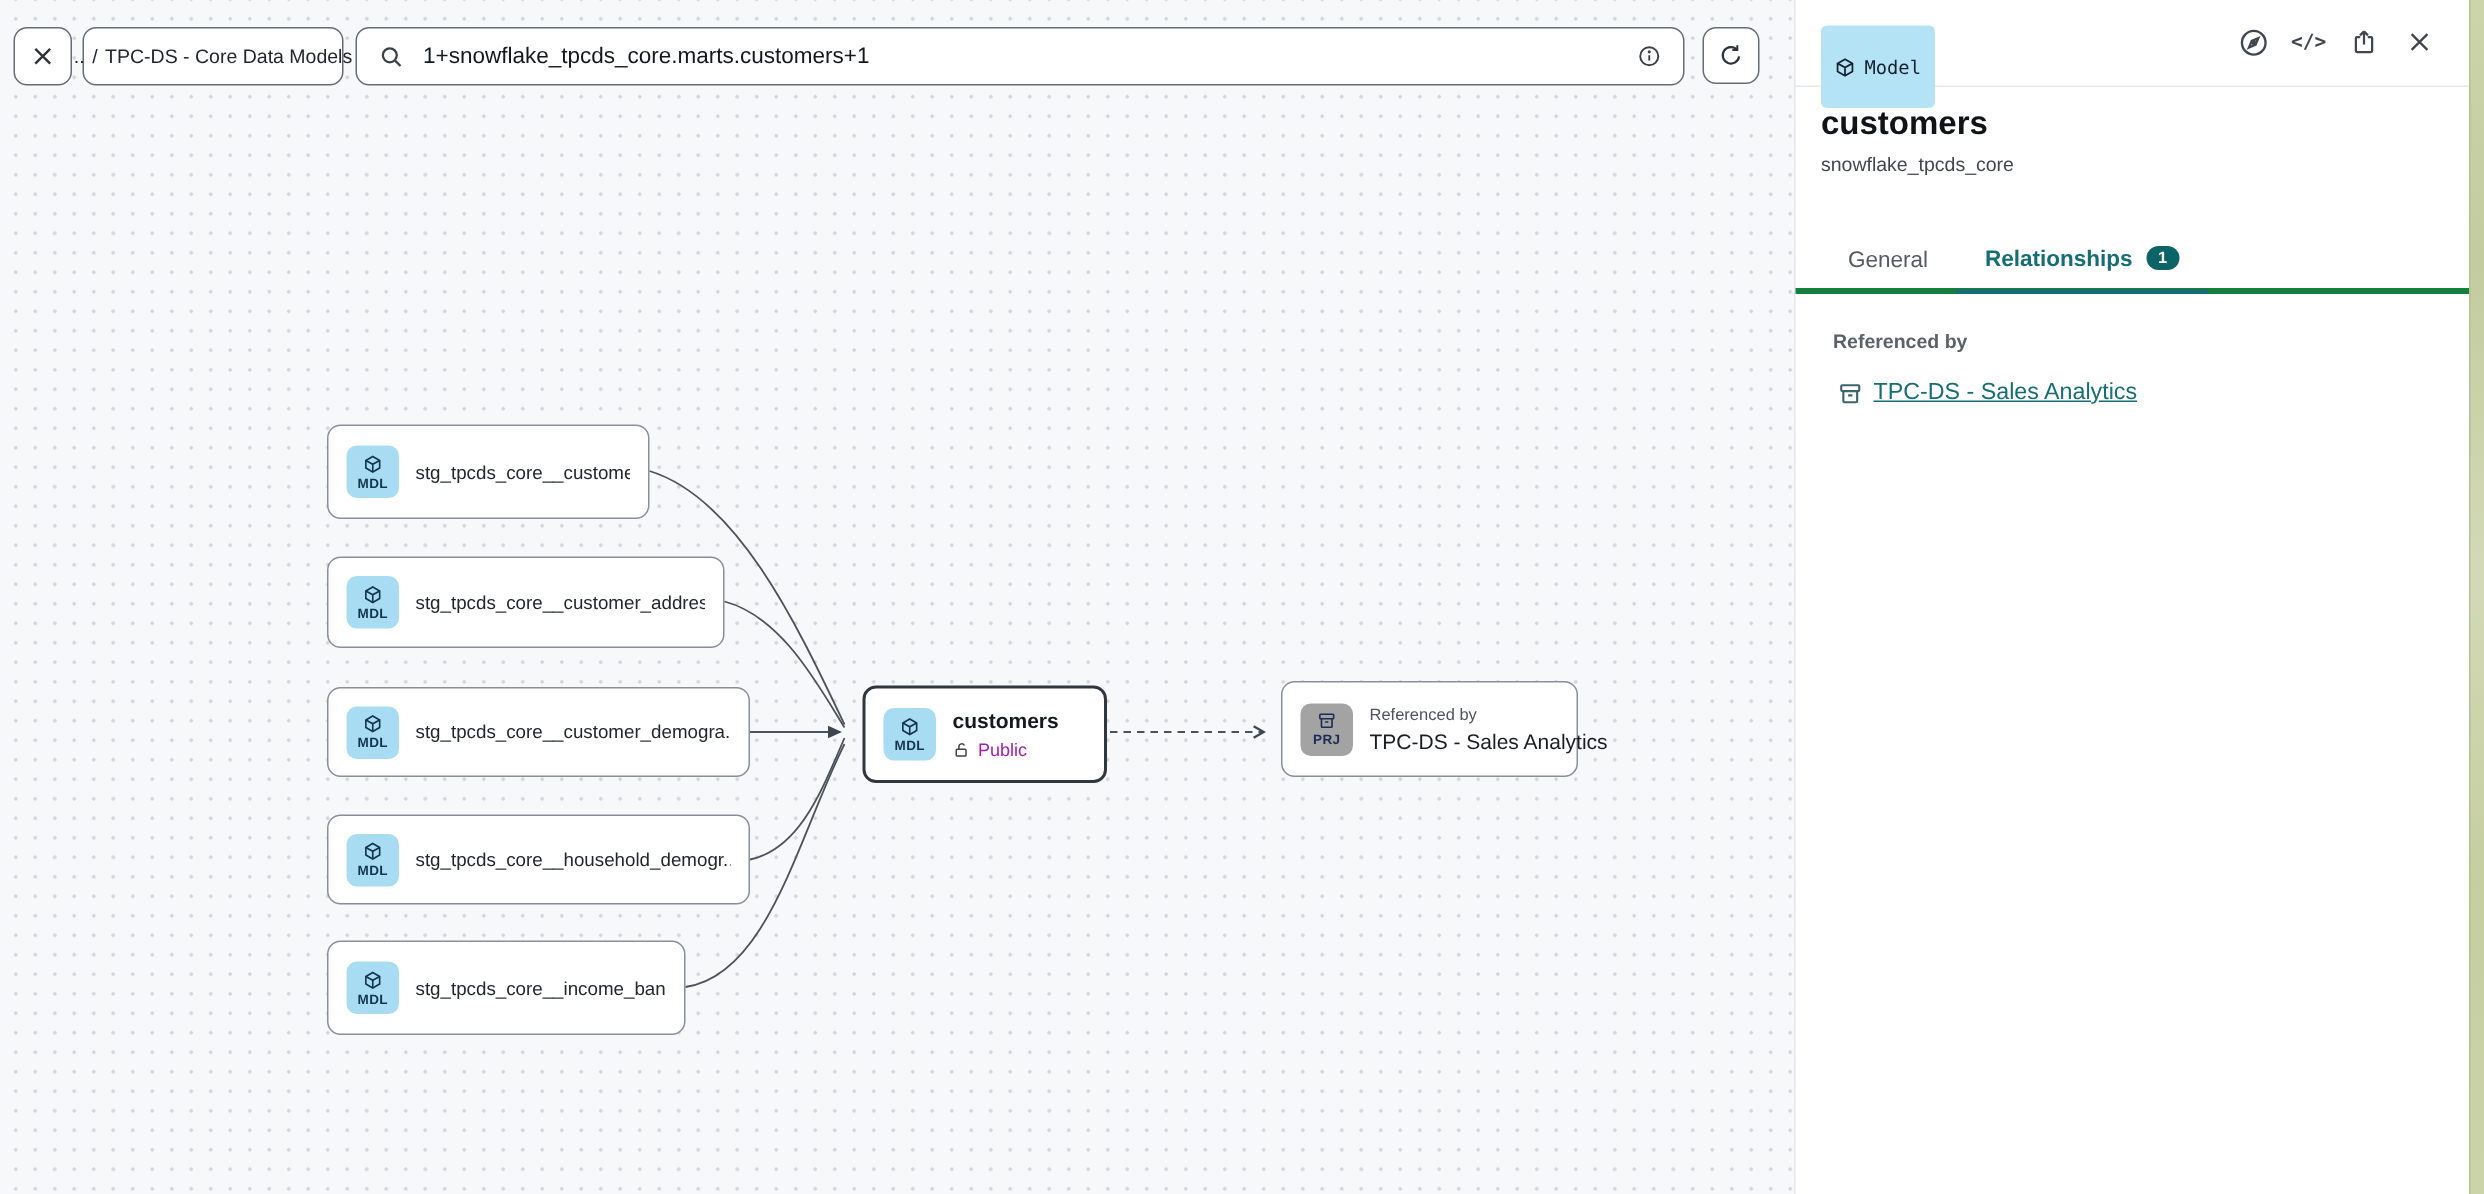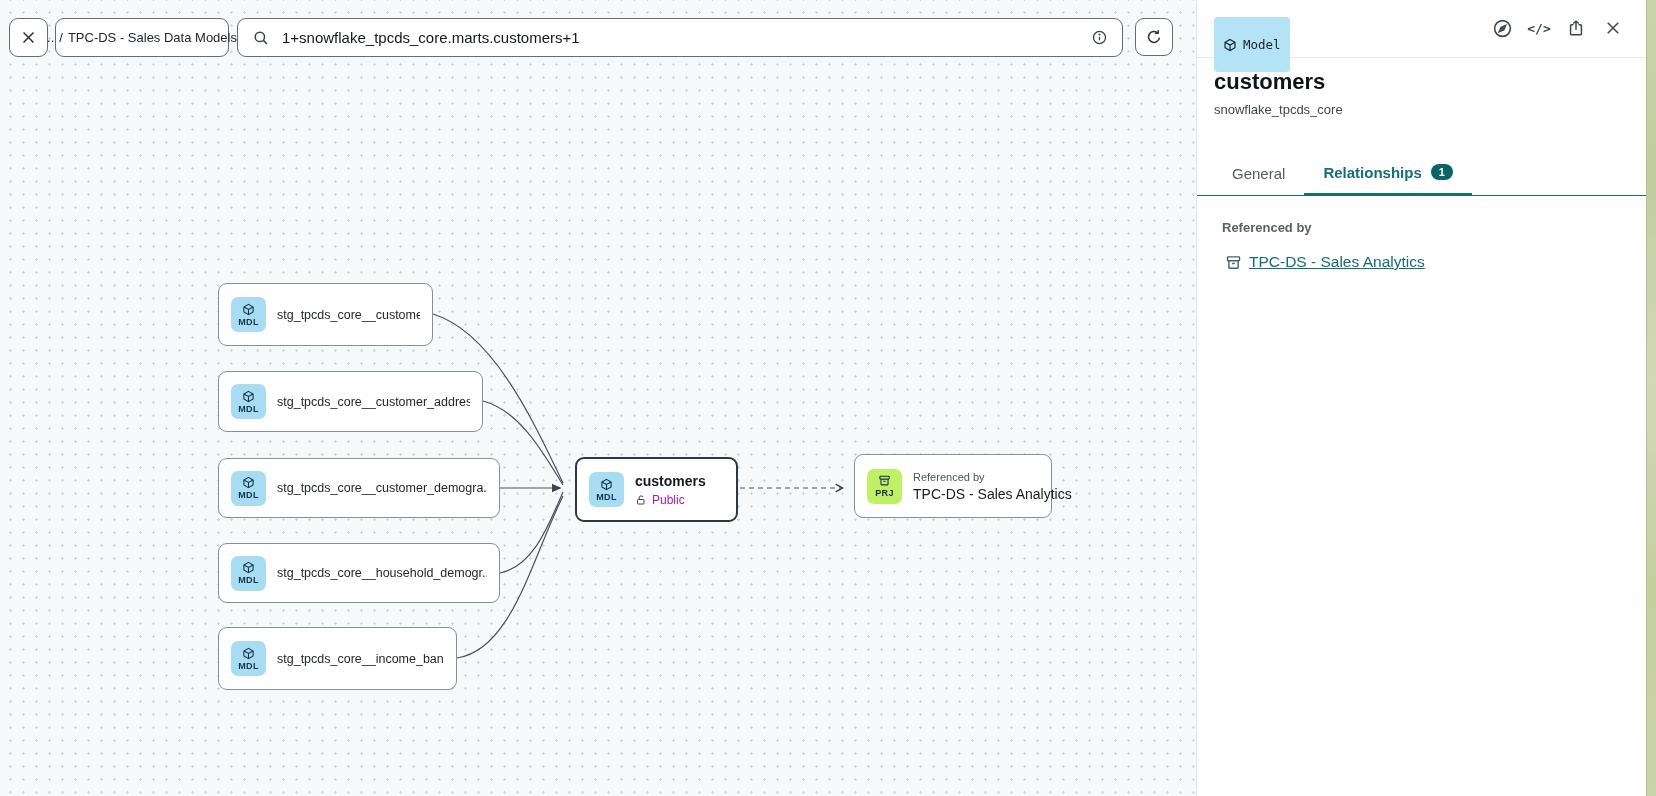--- a/index.html
+++ b/index.html
@@ -24,21 +24,21 @@
   .btn-refresh{left:1135px;top:18px;width:38px;height:38px;}
   .icon{display:inline-flex;align-items:center;justify-content:center;}
   svg{display:block;}
   
   .node{position:absolute;background:#fff;border:1px solid #898f99;border-radius:9px;
         display:flex;align-items:center;gap:11px;padding:0 12px;box-sizing:border-box;cursor:pointer;}
   .node.selected{border:2px solid #31373f;}
   .nbadge{flex:none;width:35px;height:35px;border-radius:7px;display:flex;flex-direction:column;
           align-items:center;justify-content:center;gap:1px;}
   .nbadge.mdl{background:#a8dcf3;}
-  .nbadge.prj{background:#bef264;}
+  .nbadge.prj{background:#a3a3a3;}
   .nbadge .t{font-family:Liberation Sans, sans-serif;font-size:9px;font-weight:700;
              color:#14344c;letter-spacing:.3px;}
   .nbadge.prj .t{color:#1d2a56;}
   .nlabel{font-size:12.5px;color:#23272d;white-space:nowrap;overflow:hidden;}
   .node-main .ttl{font-size:14px;font-weight:700;color:#16191d;line-height:17px;}
   .subrow{display:flex;align-items:center;gap:5px;margin-top:3px;}
   .subrow .vis{font-size:12px;color:#a21caf;}
   .kicker{font-size:11px;color:#4d545c;line-height:14px;}
   .reflabel{font-size:14px;color:#1a1e24;margin-top:2px;white-space:nowrap;}
   
@@ -46,21 +46,21 @@
          border-left:1px solid #e3e5e8;box-sizing:border-box;}
   .panel-header{position:absolute;left:0;top:0;right:0;height:57px;border-bottom:1px solid #e6e8ea;}
   .type-badge{position:absolute;left:17px;top:17px;height:23px;padding:16px 9px;border-radius:4px;
               background:#b5e3f6;display:flex;align-items:center;gap:6px;cursor:default;}
   .type-badge .t{font-family:"DejaVu Sans Mono",monospace;font-size:12.5px;color:#15222e;}
   .hdr-icons{position:absolute;right:22px;top:17px;display:flex;gap:15px;align-items:center;}
   .hicon{width:22px;height:22px;display:flex;align-items:center;justify-content:center;cursor:pointer;color:#3f4650;}
   .code-glyph{font-family:"DejaVu Sans Mono",monospace;font-size:13px;font-weight:700;color:#3f4650;}
   .p-title{position:absolute;left:17px;top:69px;font-size:22px;font-weight:700;color:#101317;}
   .p-sub{position:absolute;left:17px;top:102px;font-size:13px;color:#41464d;}
-  .tabs{position:absolute;left:0;right:0;top:151px;height:45px;border-bottom:1px solid #15803d;
+  .tabs{position:absolute;left:0;right:0;top:151px;height:45px;border-bottom:4px solid #15803d;
         display:flex;padding-left:16px;box-sizing:border-box;}
   .tab{display:flex;align-items:center;gap:9px;padding:0 19px;font-size:15px;color:#555b63;
        cursor:pointer;height:45px;box-sizing:border-box;}
   .tab.active{color:#156d76;font-weight:700;border-bottom:3px solid #156d76;margin-bottom:-1px;text-align:center;}
   .count-badge{background:#0d6468;color:#fff;font-size:11px;font-weight:700;border-radius:10px;
                padding:2px 8px;line-height:12px;}
   .sec-head{position:absolute;left:25px;top:220px;font-size:13px;font-weight:700;color:#5a6169;}
   .ref-link{position:absolute;left:28px;top:253px;display:flex;align-items:center;gap:7px;cursor:pointer;}
   .ref-link .lk{font-size:15.5px;color:#156d76;text-decoration:underline;}
   
@@ -189,21 +189,21 @@
       <span class="icon">
         <svg width="17" height="17" viewBox="0 0 24 24" stroke="#2e333a" stroke-width="2.2" fill="none">
             <path d="M5 5l14 14M19 5L5 19"></path>
           </svg>
       </span>
     </div>
 
     <div class="tbtn btn-crumb">
       <span>..</span>
       <span>/</span>
-      <span>TPC-DS - Sales Data Models</span>
+      <span>TPC-DS - Core Data Models</span>
     </div>
 
     <div class="searchbox">
       <span class="icon">
         <svg width="18" height="18" viewBox="0 0 24 24" fill="none" stroke="#3a4047" stroke-width="2">
             <circle cx="10.5" cy="10.5" r="6.2"></circle>
             <path d="M15.2 15.2L20 20"></path>
           </svg>
       </span>
       <input type="text" value="1+snowflake_tpcds_core.marts.customers+1" style="">

